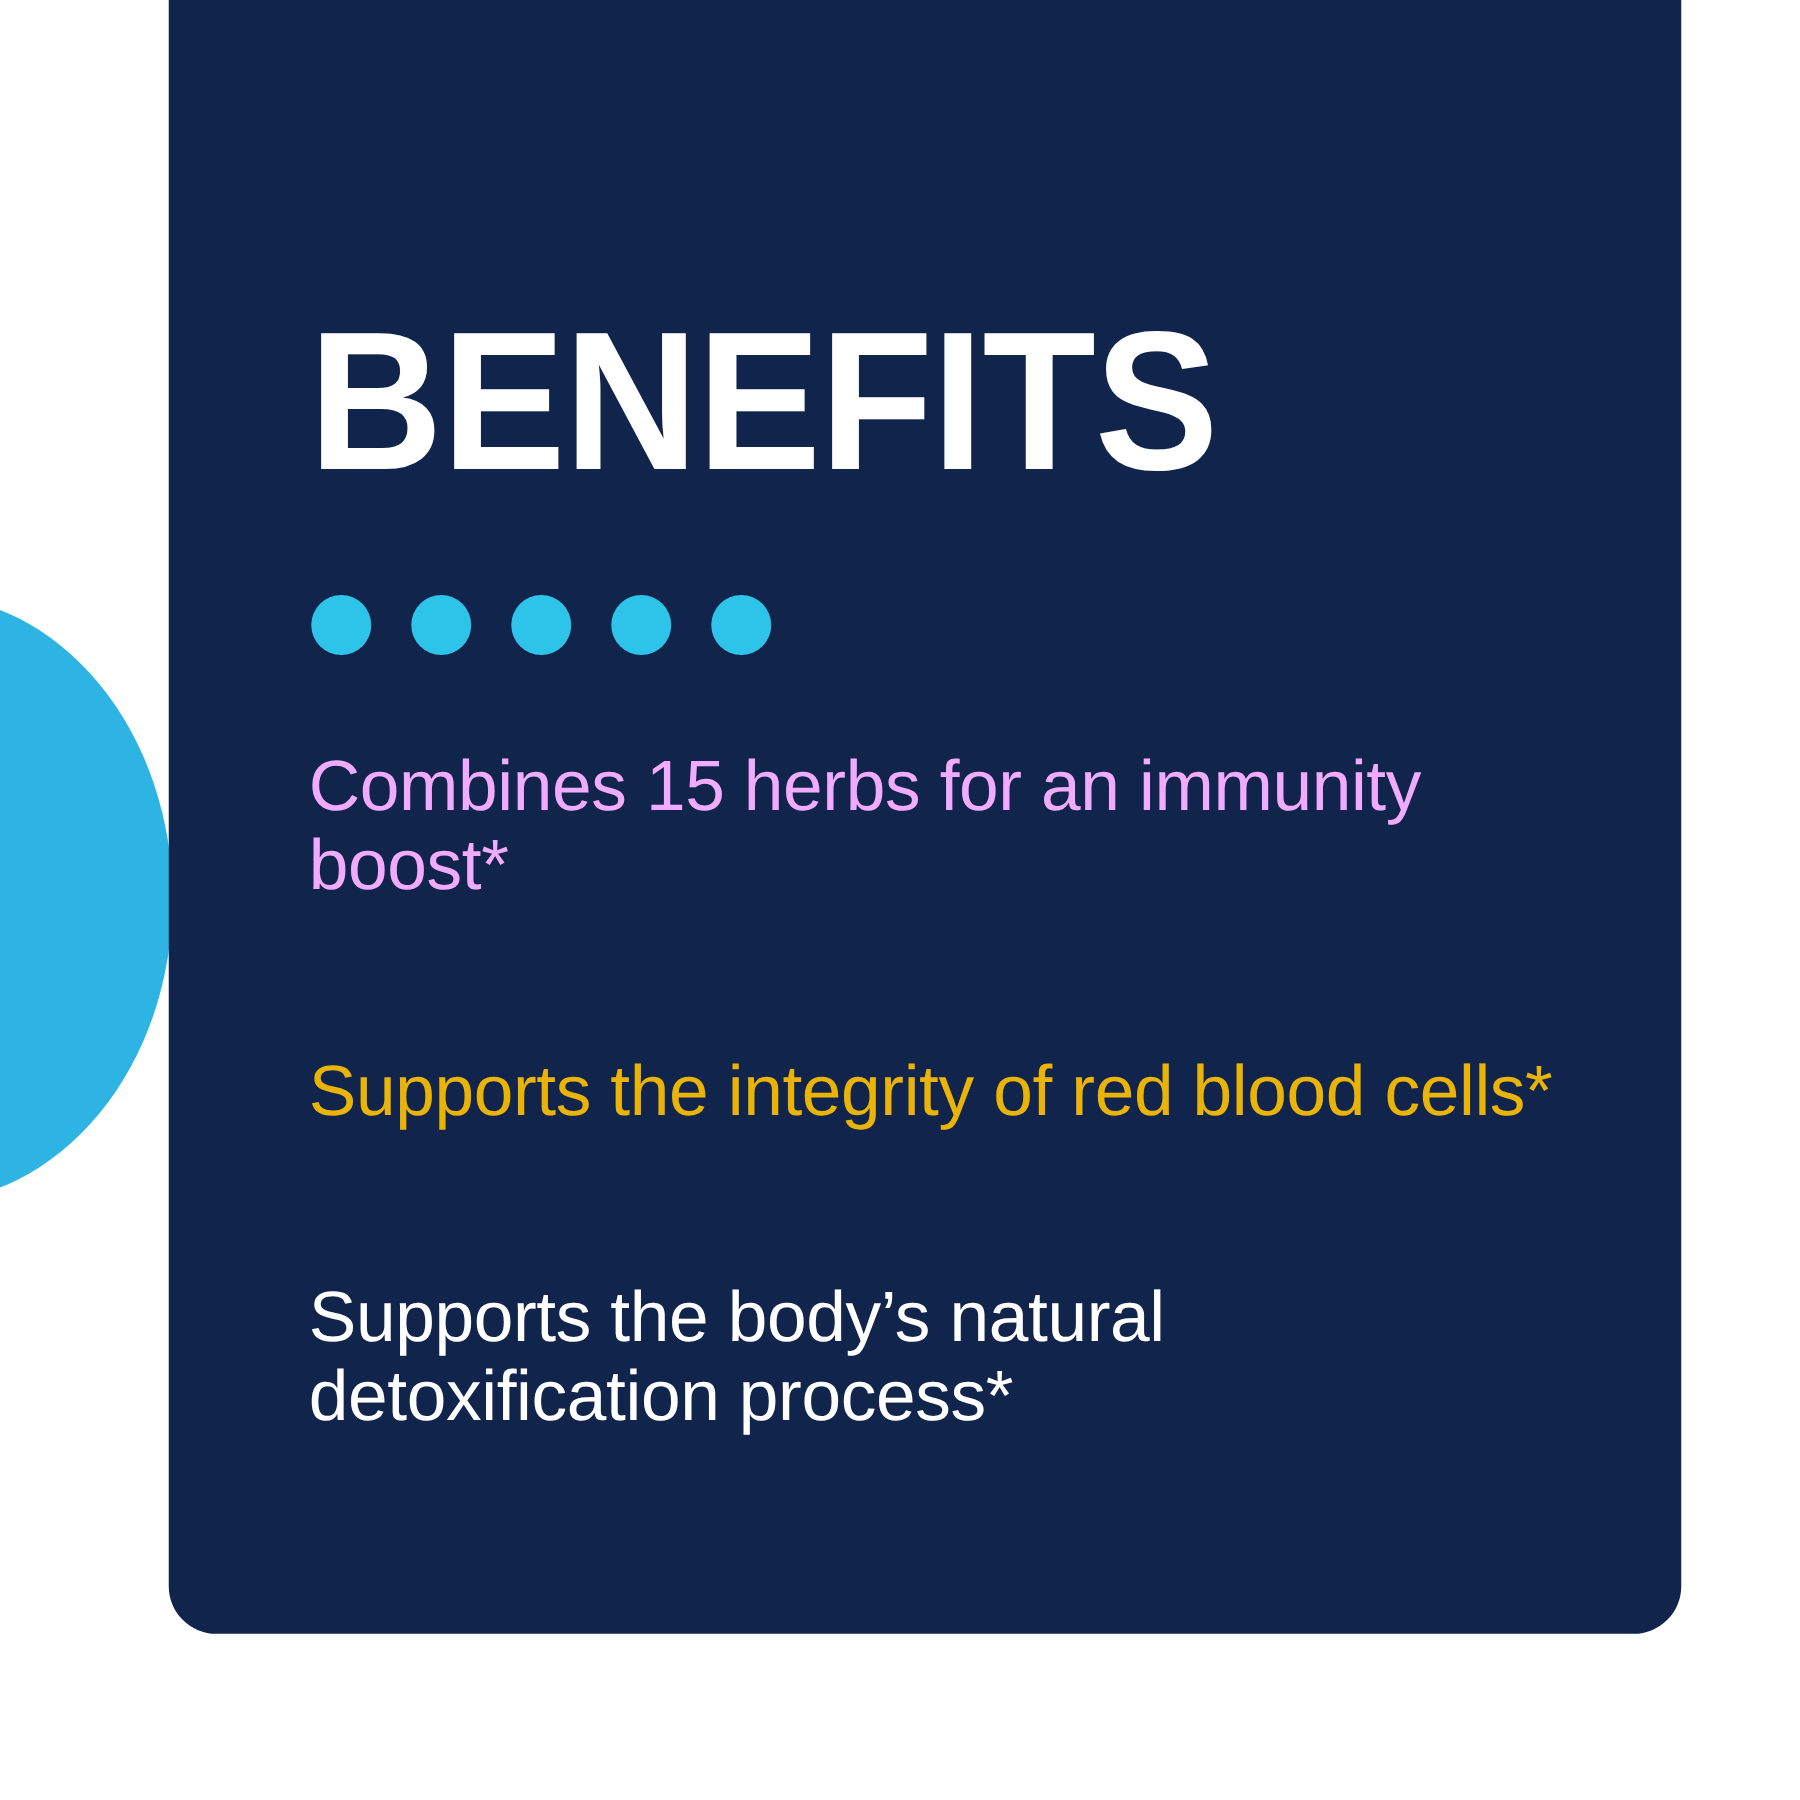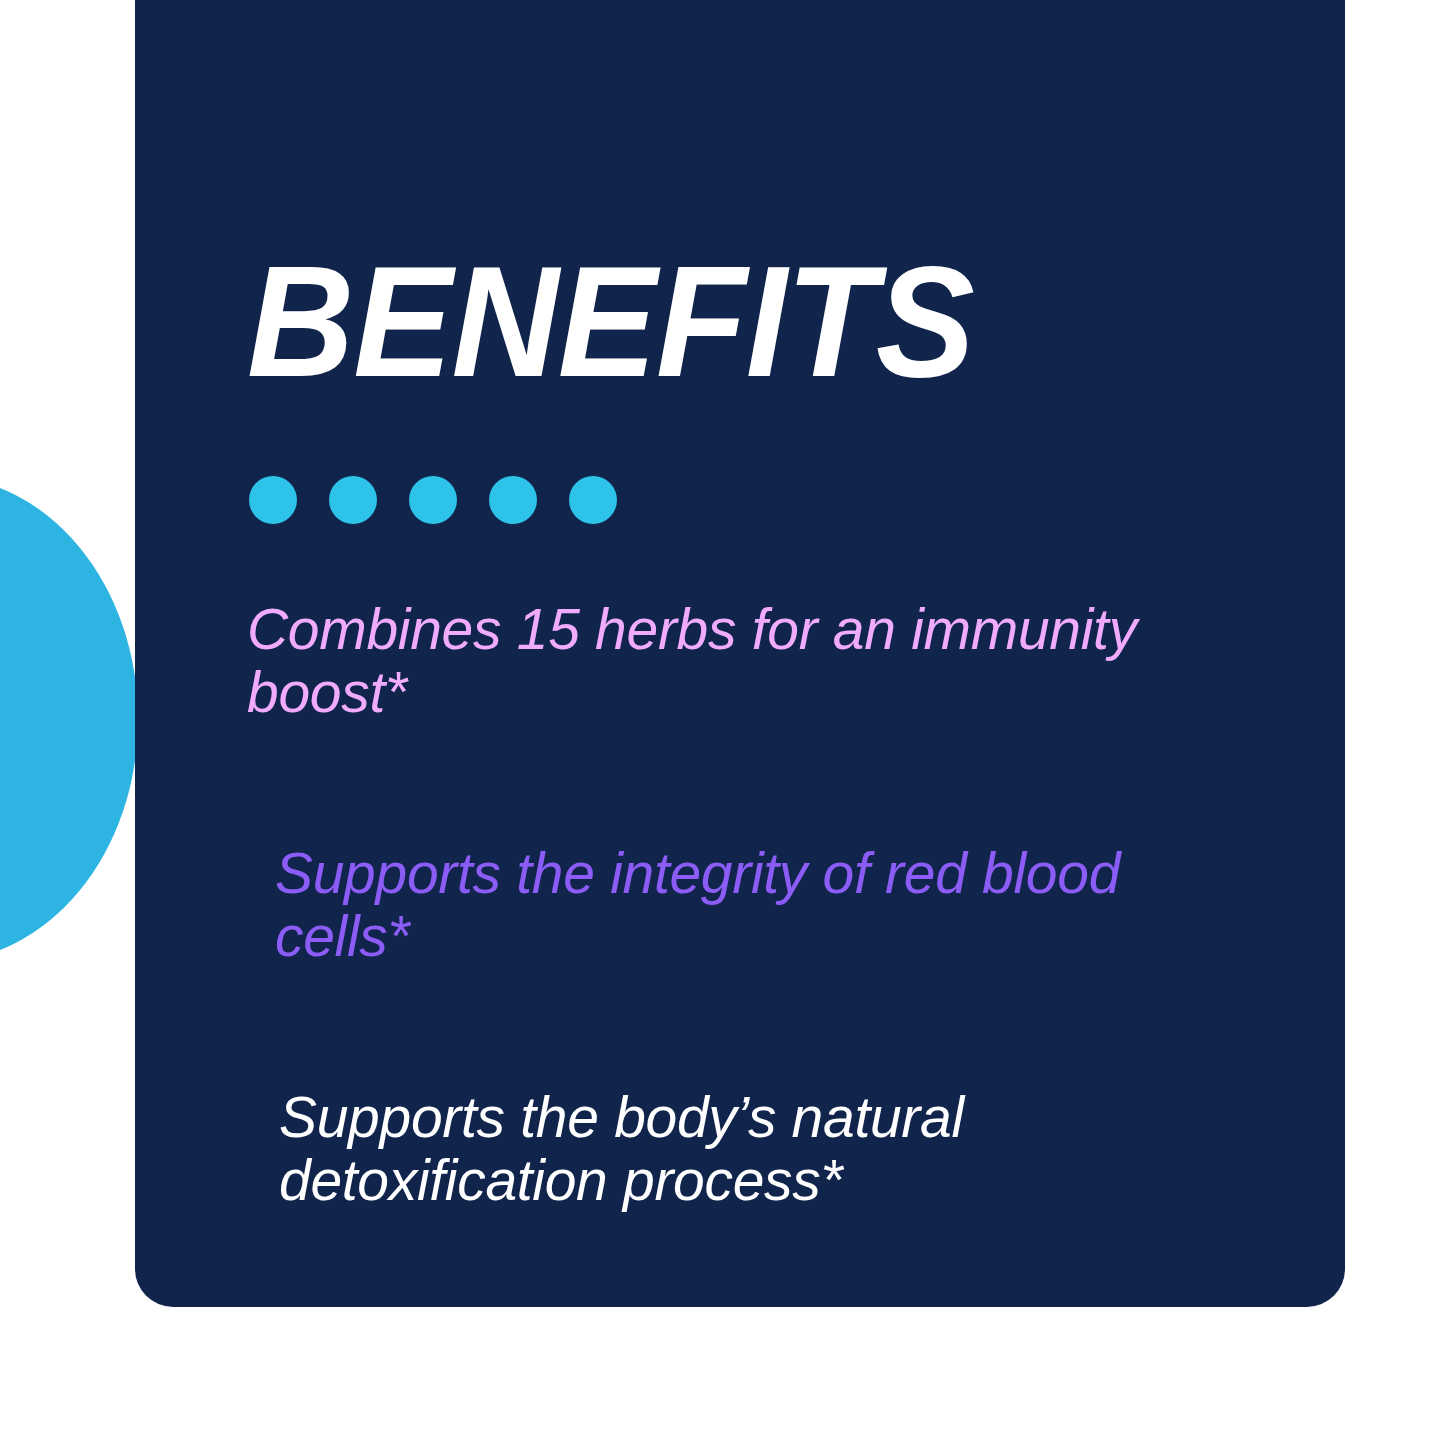--- a/index.html
+++ b/index.html
@@ -57,21 +57,20 @@
     z-index: 2;
     overflow: hidden;
   }
 
   .card-inner {
     position: absolute;
     left: 0;
     top: 40px;                  
     width: 1304px;
     height: 1307px;
-    font-style: italic;
   }
 
   
   .heading {
     position: absolute;
     left: 112px;
     top: 242px;
     margin: 0;
     color: #ffffff;
     font-family: "Liberation Sans", "DejaVu Sans", sans-serif;
@@ -118,21 +117,20 @@
     font-family: "Liberation Sans", "DejaVu Sans", sans-serif;
     font-weight: 400;
     font-size: 57px;
     line-height: 63px;
     letter-spacing: -0.3px;
     margin: 0 0 118px 0;
   }
 
   .benefit:last-child {
     margin-bottom: 0;
-    margin-left: 32px;
   }
 </style>
 </head>
 <body style="background: rgb(255, 255, 255);">
 
 <div id="stage" style="background: rgb(255, 255, 255);">
 
   <div class="blob-clip">
     <div class="blob" style="background: rgb(46, 180, 226);"></div>
   </div>
@@ -145,20 +143,20 @@
       <div class="dots">
         <span class="dot" style="background: rgb(46, 195, 232);"></span>
         <span class="dot" style="background: rgb(46, 195, 232);"></span>
         <span class="dot" style="background: rgb(46, 195, 232);"></span>
         <span class="dot" style="background: rgb(46, 195, 232);"></span>
         <span class="dot" style="background: rgb(46, 195, 232);"></span>
       </div>
 
       <ul class="benefits">
         <li class="benefit" style="color: #f0abfc;">Combines 15 herbs for an immunity boost*</li>
-        <li class="benefit" style="color: #8b5cf6; margin-left: 28px;">Supports the integrity of red blood cells*</li>
+        <li class="benefit" style="color: #eab308;">Supports the integrity of red blood cells*</li>
         <li class="benefit" style="color: rgb(255, 255, 255);">Supports the body’s natural detoxification process*</li>
       </ul>
 
     </div>
   </div>
 
 </div>
 
 </body></html>

